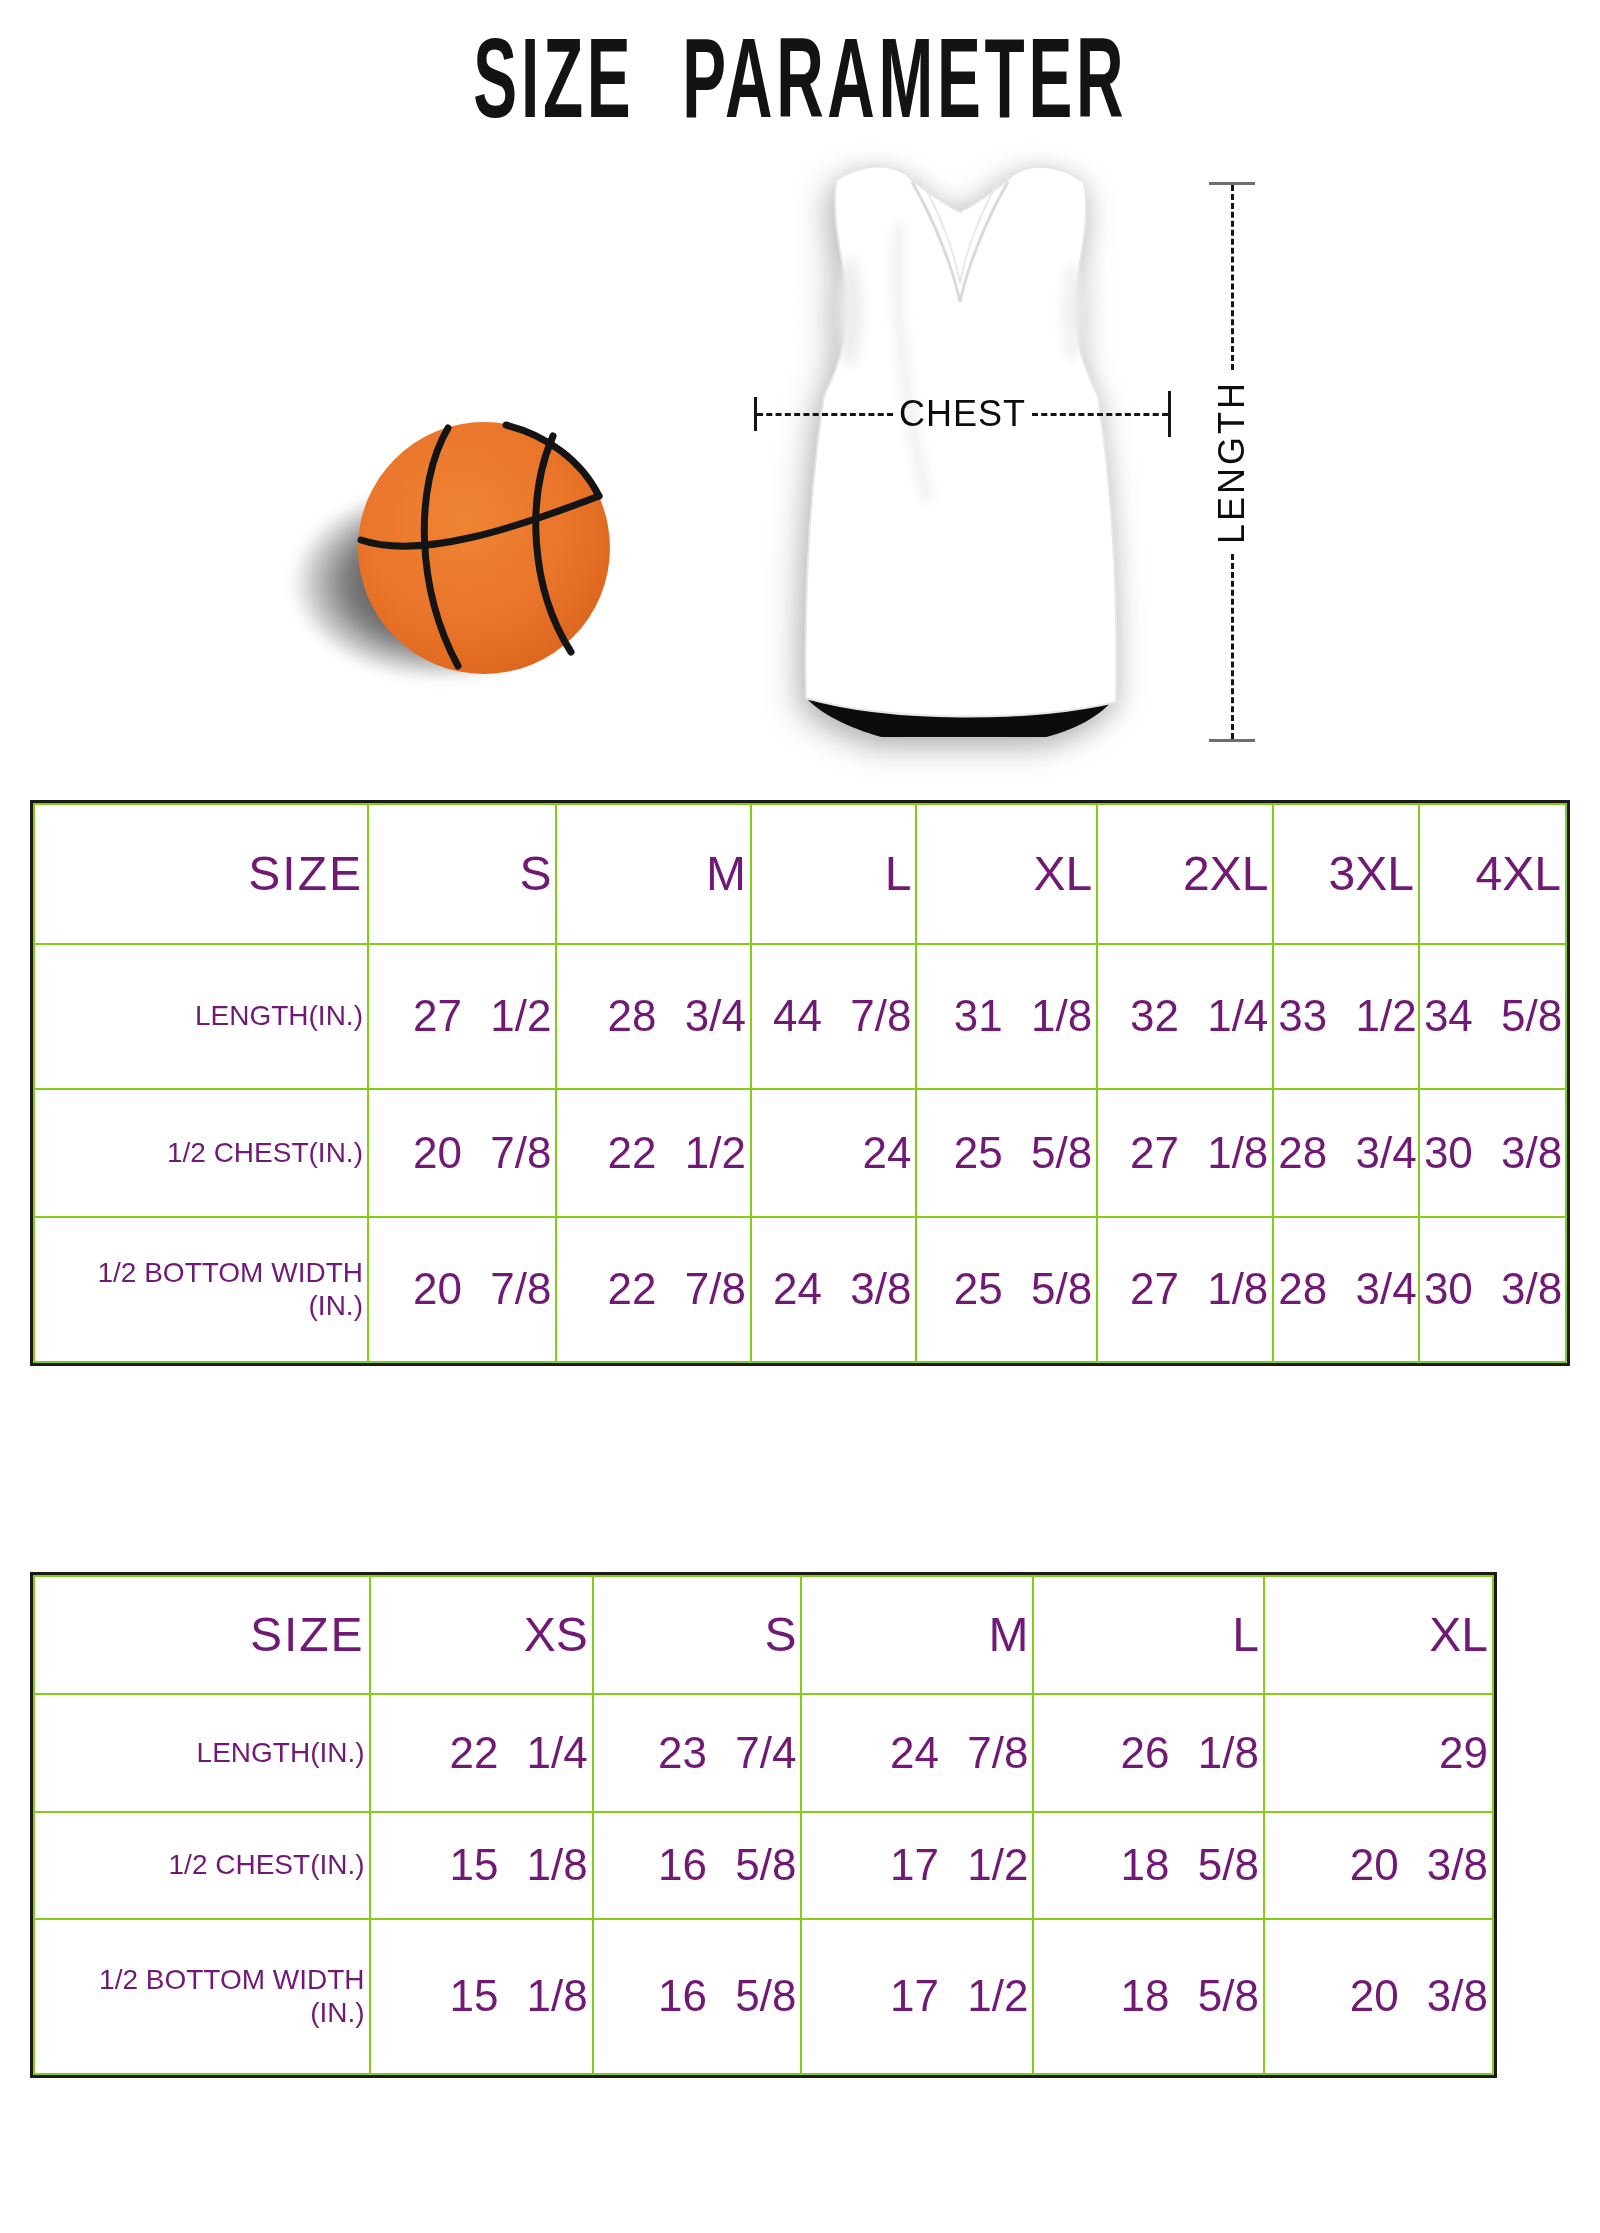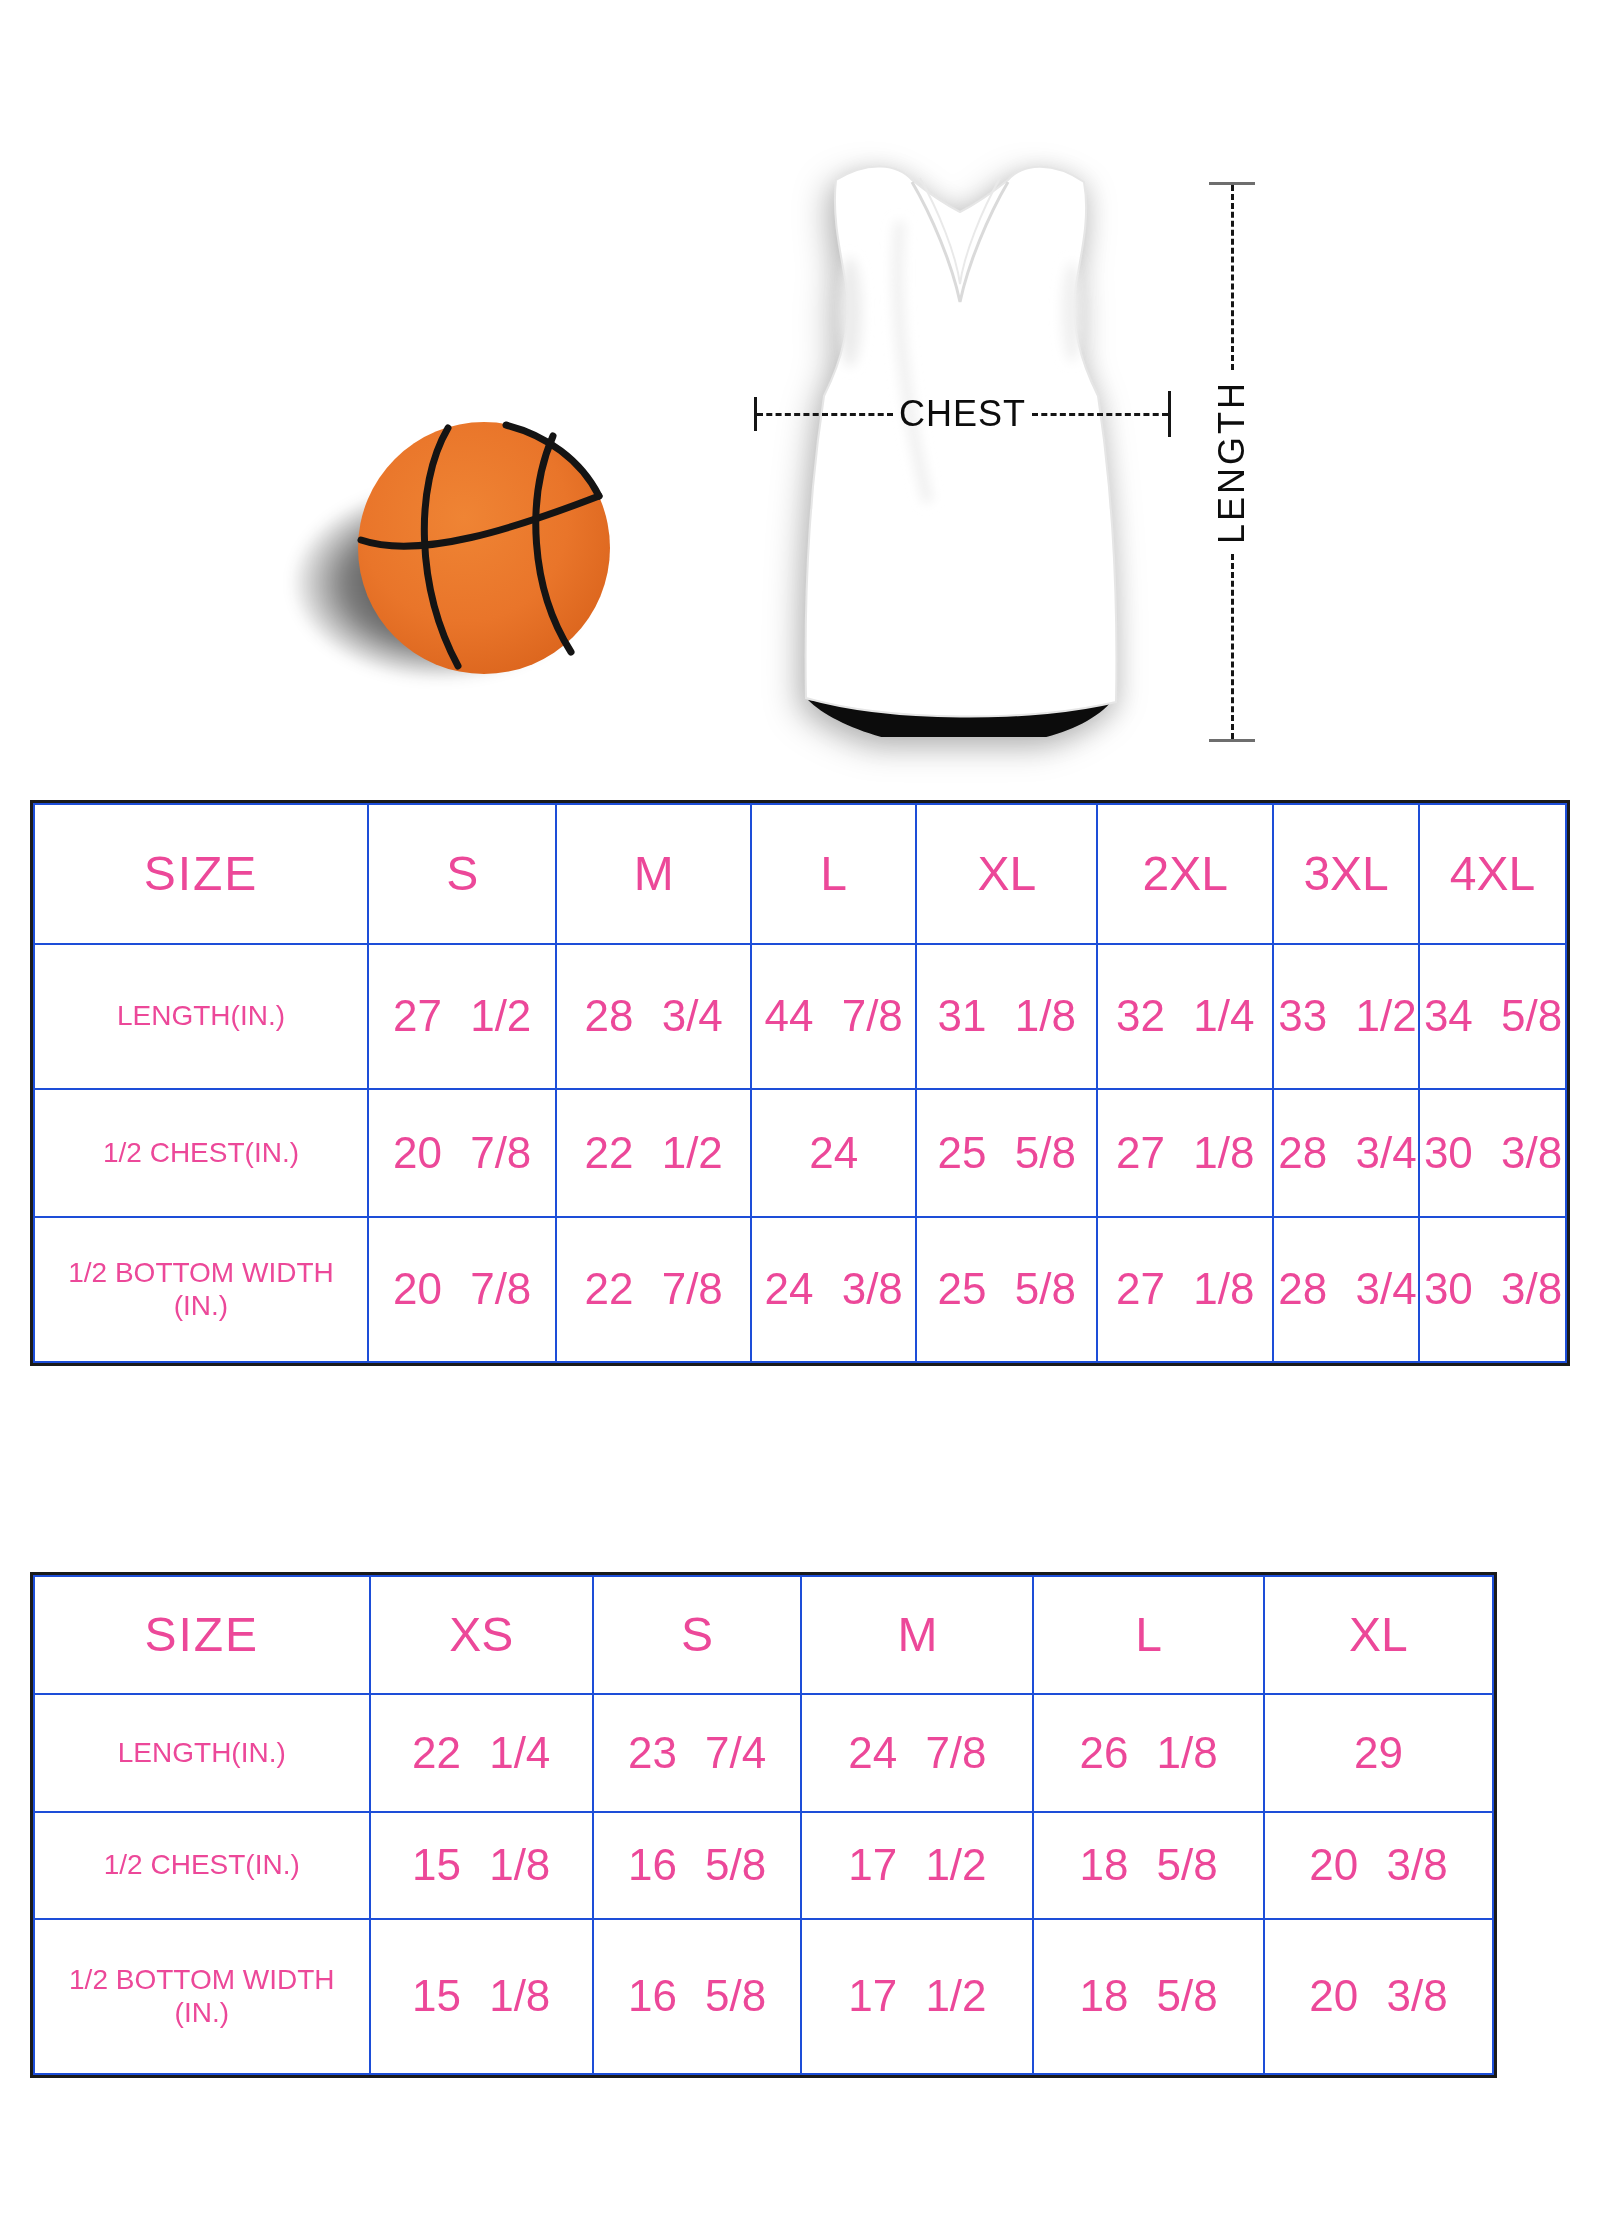--- a/index.html
+++ b/index.html
@@ -39,40 +39,43 @@
   .table-wrap{position:absolute;left:30px;border:3px solid #1a1a1a;background:#fff}
   .mens{top:800px;width:1540px}
   .boys{top:1572px;width:1467px}
   .band{background:#7a7a7a;display:flex;align-items:center;justify-content:center;border-bottom:3px solid #1a1a1a}
   .mens .band{height:147px}
   .boys .band{height:114px}
   .band-text{color:#ffffff;font-size:66px;letter-spacing:3px;word-spacing:10px;white-space:nowrap;
              transform:scaleX(0.92);transform-origin:center}
 
   table.size-table{width:100%;border-collapse:collapse;table-layout:fixed}
-  .size-table td{border:2px solid #1d4ed8;text-align:center;vertical-align:middle;
-                 font-size:44px;color:#ec4899;line-height:1.15;padding:0 4px}
+  .size-table td{border:2px solid #84cc16;text-align:right;vertical-align:middle;
+                 font-size:44px;color:#701a75;line-height:1.15;padding:0 4px}
   .size-table tr.hdr td{font-size:48px}
   .size-table td.corner{letter-spacing:2px}
   .size-table td.val{word-spacing:16px;white-space:nowrap}
   .size-table td.rlabel{font-size:28px}
   .mens tr:nth-child(1){height:140px}
   .mens tr:nth-child(2){height:145px}
   .mens tr:nth-child(3){height:128px}
   .mens tr:nth-child(4){height:145px}
   .boys tr:nth-child(1){height:118px}
   .boys tr:nth-child(2){height:118px}
   .boys tr:nth-child(3){height:107px}
   .boys tr:nth-child(4){height:155px}
 </style>
 </head>
 <body>
 
 <div class="page">
 
+  <div class="title">
+    <span>SIZE  PARAMETER</span>
+  </div>
 
   <div class="shadow-blob"></div>
   <svg class="ball" viewBox="0 0 256 256" aria-hidden="true">
     <defs>
       <radialGradient id="ballGrad" cx="42%" cy="38%" r="75%">
         <stop offset="0%" stop-color="#ef8434"></stop>
         <stop offset="55%" stop-color="#e9752a"></stop>
         <stop offset="85%" stop-color="#dd671f"></stop>
         <stop offset="100%" stop-color="#cf5d18"></stop>
       </radialGradient>

